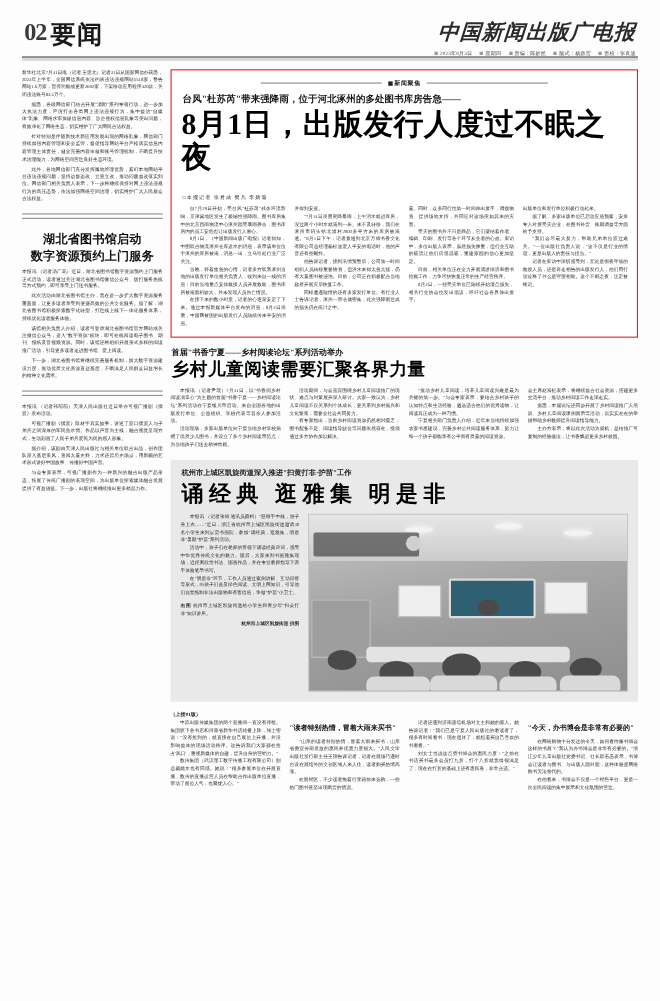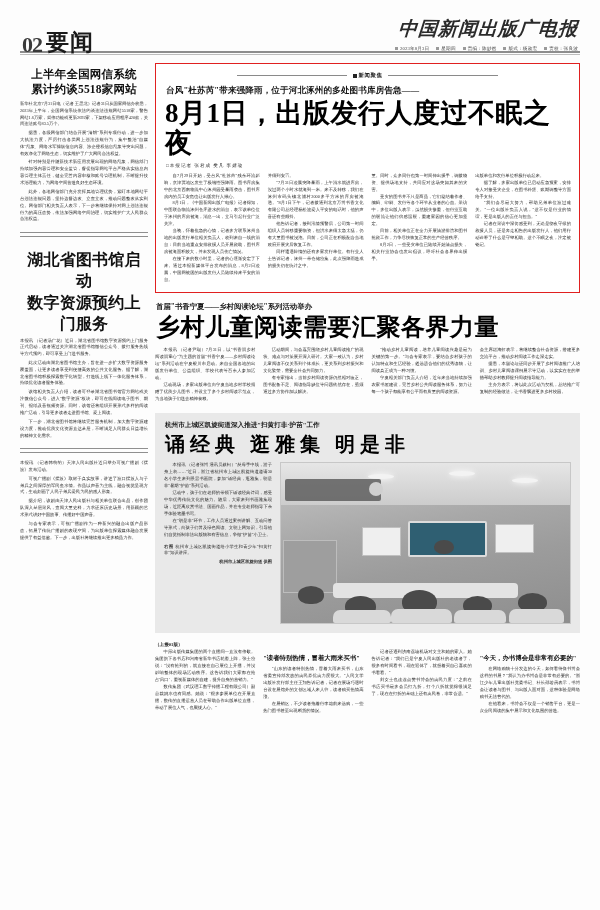--- a/index.html
+++ b/index.html
@@ -19,21 +19,21 @@
   }
 
   
   .masthead{
     position:relative;height:46px;
     padding:16px 22px 0 22px;
     box-sizing:border-box;
     display:flex;align-items:flex-start;justify-content:space-between;
   }
   .folio{
-    display:flex;align-items:flex-end;gap:4px;margin-top:11px;
+    display:flex;align-items:flex-start;gap:4px;
   }
   .folio-num{
     font-family:"Liberation Serif",serif;
     font-size:22px;font-weight:bold;color:#3a3a3a;
     letter-spacing:-1px;
     -webkit-text-stroke:0px;
   }
   .folio-word{
     font-size:23px;font-weight:bold;color:#1a1a1a;
     letter-spacing:1px;
@@ -72,21 +72,21 @@
   }
   .col-left{width:128px;flex:none;}
   .col-main{flex:1;position:relative;}
 
   
   .lead-title{
     font-size:11.5px;font-weight:bold;line-height:1.32;
     text-align:center;letter-spacing:0.2px;color:#111;
     margin:4px 0 4px 0;
   }
-  .lead-title.small{font-size:16px;margin-top:12px;}
+  .lead-title.small{font-size:11px;margin-top:12px;}
   .dateline{
     font-size:4.3px;line-height:1.55;color:#2d2d2d;
     text-align:justify;
   }
   .body-mini{
     font-size:4.3px;line-height:1.6;color:#2a2a2a;
     text-align:justify;
     text-indent:8.6px;
     margin:2px 0 0 0;
   }
@@ -115,40 +115,40 @@
   .kicker-label::before{
     content:"";display:inline-block;width:4px;height:4px;background:#222;
     margin-right:2px;vertical-align:middle;
   }
   .shoulder{
     font-size:8.6px;font-weight:bold;color:#161616;
     letter-spacing:0.1px;margin:0 0 2px 2px;line-height:1.3;
   }
   .headline-xl{
     font-size:27px;font-weight:bold;color:#000;
-    letter-spacing:0.5px;line-height:1.12;margin:1px 0 4px 1px;
+    letter-spacing:0.5px;line-height:1.12;margin:1px 0 18px 1px;
     font-family:"Liberation Serif","DejaVu Serif",serif;
   }
   .byline{
     font-size:4.6px;color:#333;letter-spacing:1px;margin:0 0 5px 2px;
   }
   .cols4 > div{flex:1;}
   .txt{
     font-size:4.3px;line-height:1.62;color:#2b2b2b;text-align:justify;
     text-indent:8.6px;
   }
   .txt.noind{text-indent:0;}
 
   
   .story2{margin-top:9px;}
   .shoulder2{
     font-size:7.4px;font-weight:bold;color:#161616;margin:0 0 2px 1px;
   }
   .headline-lg{
-    font-size:24px;font-weight:bold;color:#000;letter-spacing:0.5px;
+    font-size:16px;font-weight:bold;color:#000;letter-spacing:0.5px;
     line-height:1.15;margin:0 0 6px 1px;
   }
   .cols4{display:flex;gap:8px;}
 
   
   .panel{
     margin-top:10px;background:#e9e9e9;padding:8px 9px 9px 9px;
     box-sizing:border-box;
   }
   .panel .shoulder3{
@@ -224,21 +224,20 @@
     </div>
   </div>
   <div class="rule-top"></div>
   <div class="rule-top-thin"></div>
 
   <div class="content">
 
     <div class="col-left">
 
       <div>
-        <div class="lead-title">上半年全国网信系统<br>累计约谈5518家网站</div>
         <div class="dateline">新华社北京7月31日电（记者 王思北）记者31日从国家网信办获悉，2023年上半年，全国网信系统依法约谈违法违规网站5518家，警告网站1.6万家，暂停功能或更新2692家，下架移动应用程序420款，关闭违法账号83.5万个。</div>
         <div class="body-mini">据悉，各级网信部门结合开展"清朗"系列专项行动，进一步加大执法力度，严厉打击各类网上违法违规行为，集中整治"自媒体"乱象、网络水军操纵信息内容、涉企侵权信息乱象等突出问题，有效净化了网络生态，切实维护了广大网民合法权益。</div>
         <div class="body-mini">针对特别是伴随新技术新应用发展出现的网络乱象，网信部门持续加强内容管理和安全监管，督促指导网站平台严格落实信息内容管理主体责任，健全完善内容审核和账号管理机制，不断提升技术治理能力，为网络空间营造良好生态环境。</div>
         <div class="body-mini">此外，各地网信部门充分发挥属地管理优势，紧盯本地网站平台违法违规问题，坚持边督边改、立查立改，推动问题整改落实到位。网信部门相关负责人表示，下一步将继续保持对网上违法违规行为的高压态势，依法加强网络空间治理，切实维护广大人民群众合法权益。</div>
       </div>
 
       <div class="hr-double"></div>
 
       <div>
         <div class="lead-title small">湖北省图书馆启动<br>数字资源预约上门服务</div>

